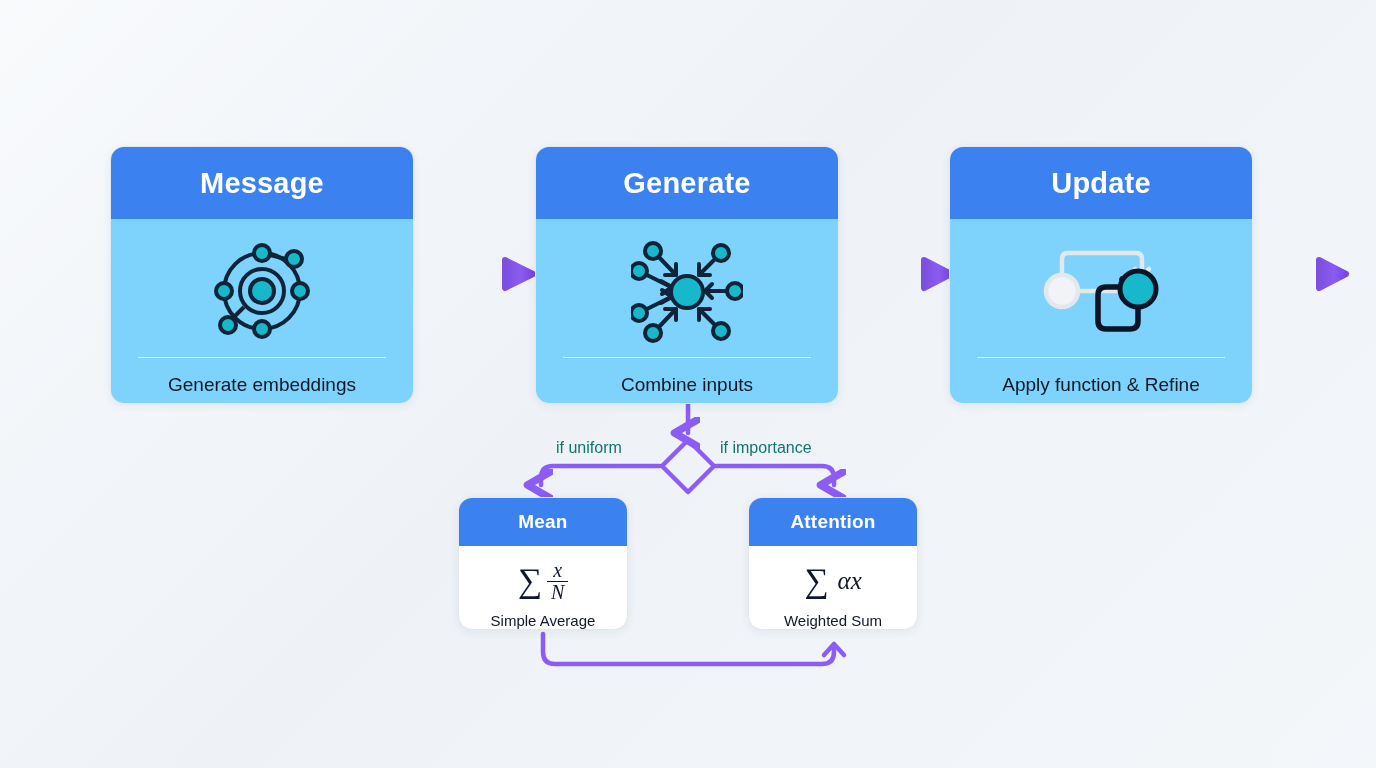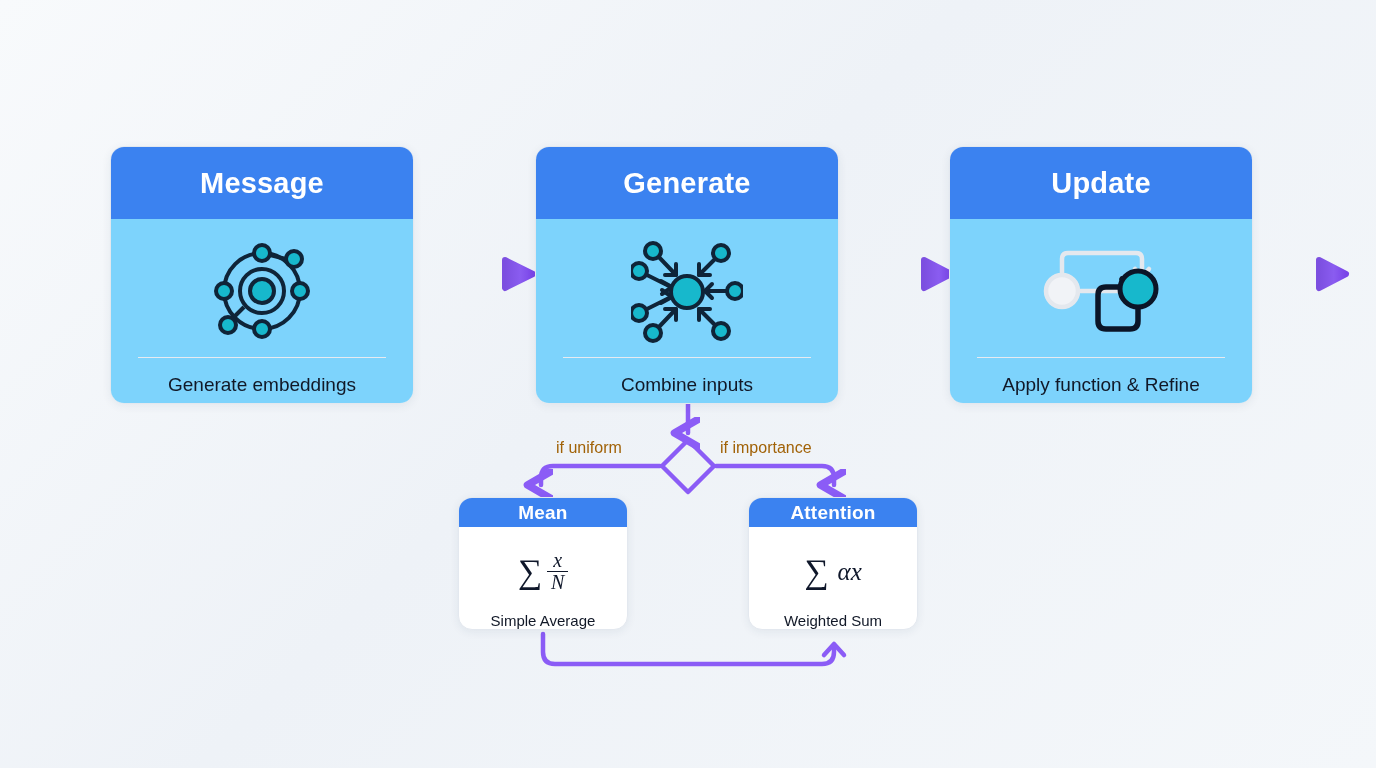--- a/index.html
+++ b/index.html
@@ -84,21 +84,21 @@
   #card-aggregate { left: 535px; }
   #card-update    { left: 949px; }
 
   
   .card.sub {
     width: 170px;
     height: 133px;
     top: 497px;
   }
   .card.sub .card-header {
-    height: 29px;
+    height: 48px;
     font-size: 19px;
   }
   .card.sub .card-formula {
     flex: 1 1 auto;
     display: flex;
     align-items: center;
     justify-content: center;
     color: #0f172a;
     font-family: "Liberation Serif", serif;
     font-size: 26px;
@@ -131,21 +131,21 @@
     position: absolute;
     left: 0; top: 0;
     width: 1376px;
     height: 768px;
     pointer-events: none;
   }
 
   .branch-label {
     position: absolute;
     font-size: 16px;
-    color: #a16207;
+    color: #0f766e;
     white-space: nowrap;
   }
   #label-uniform    { left: 556px; top: 439px; }
   #label-importance { left: 720px; top: 439px; }
 </style>
 </head>
 <body>
 
 <div id="canvas">
 

